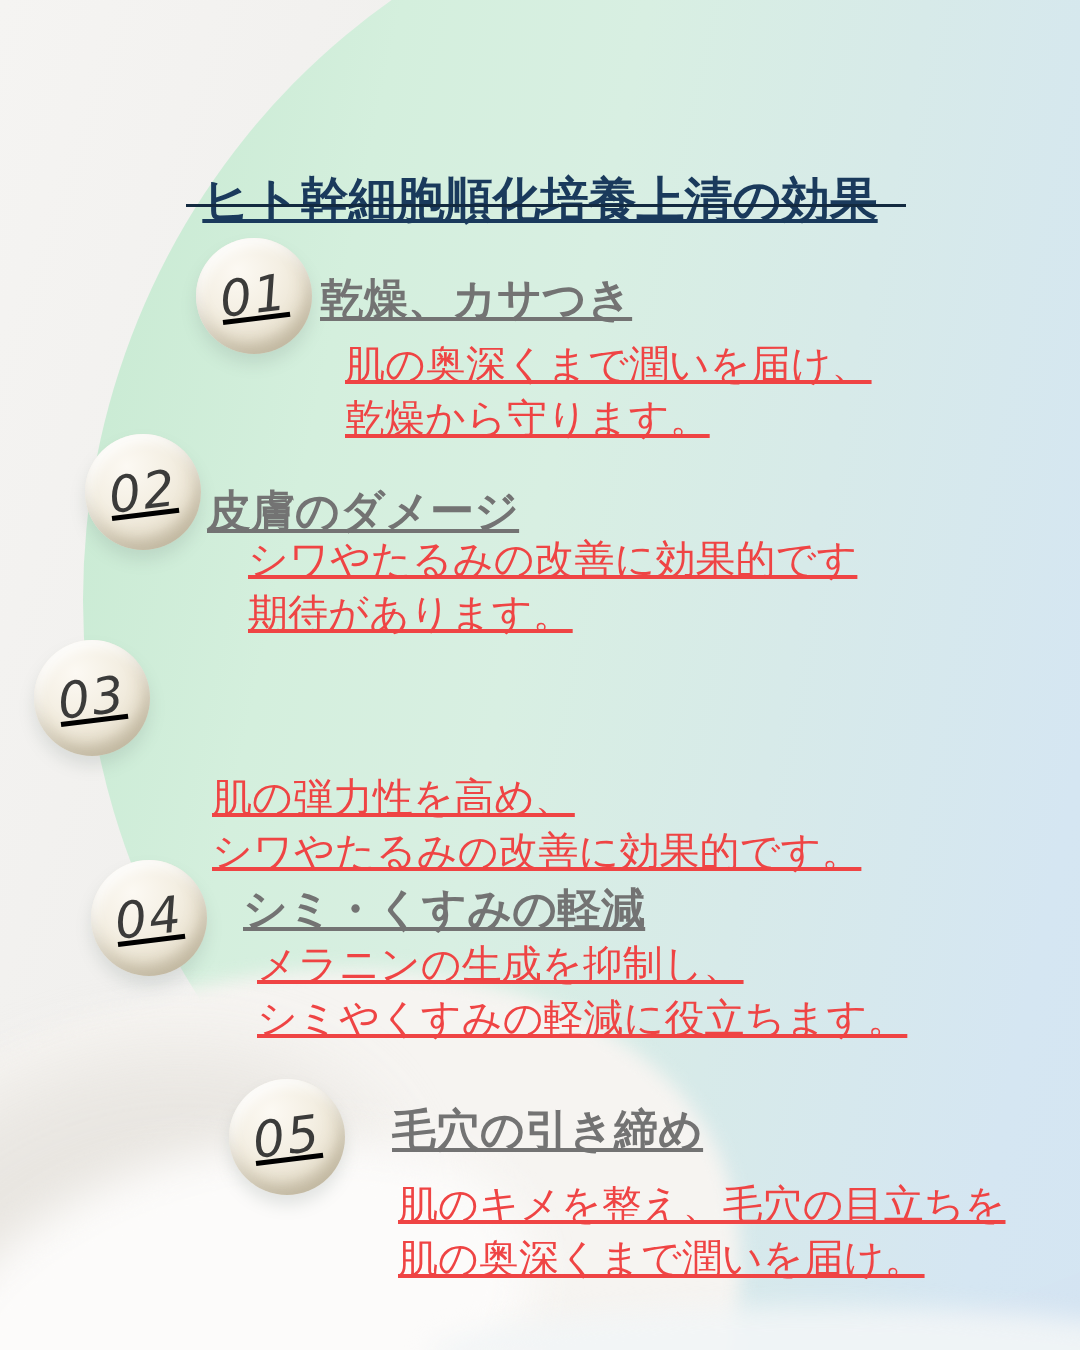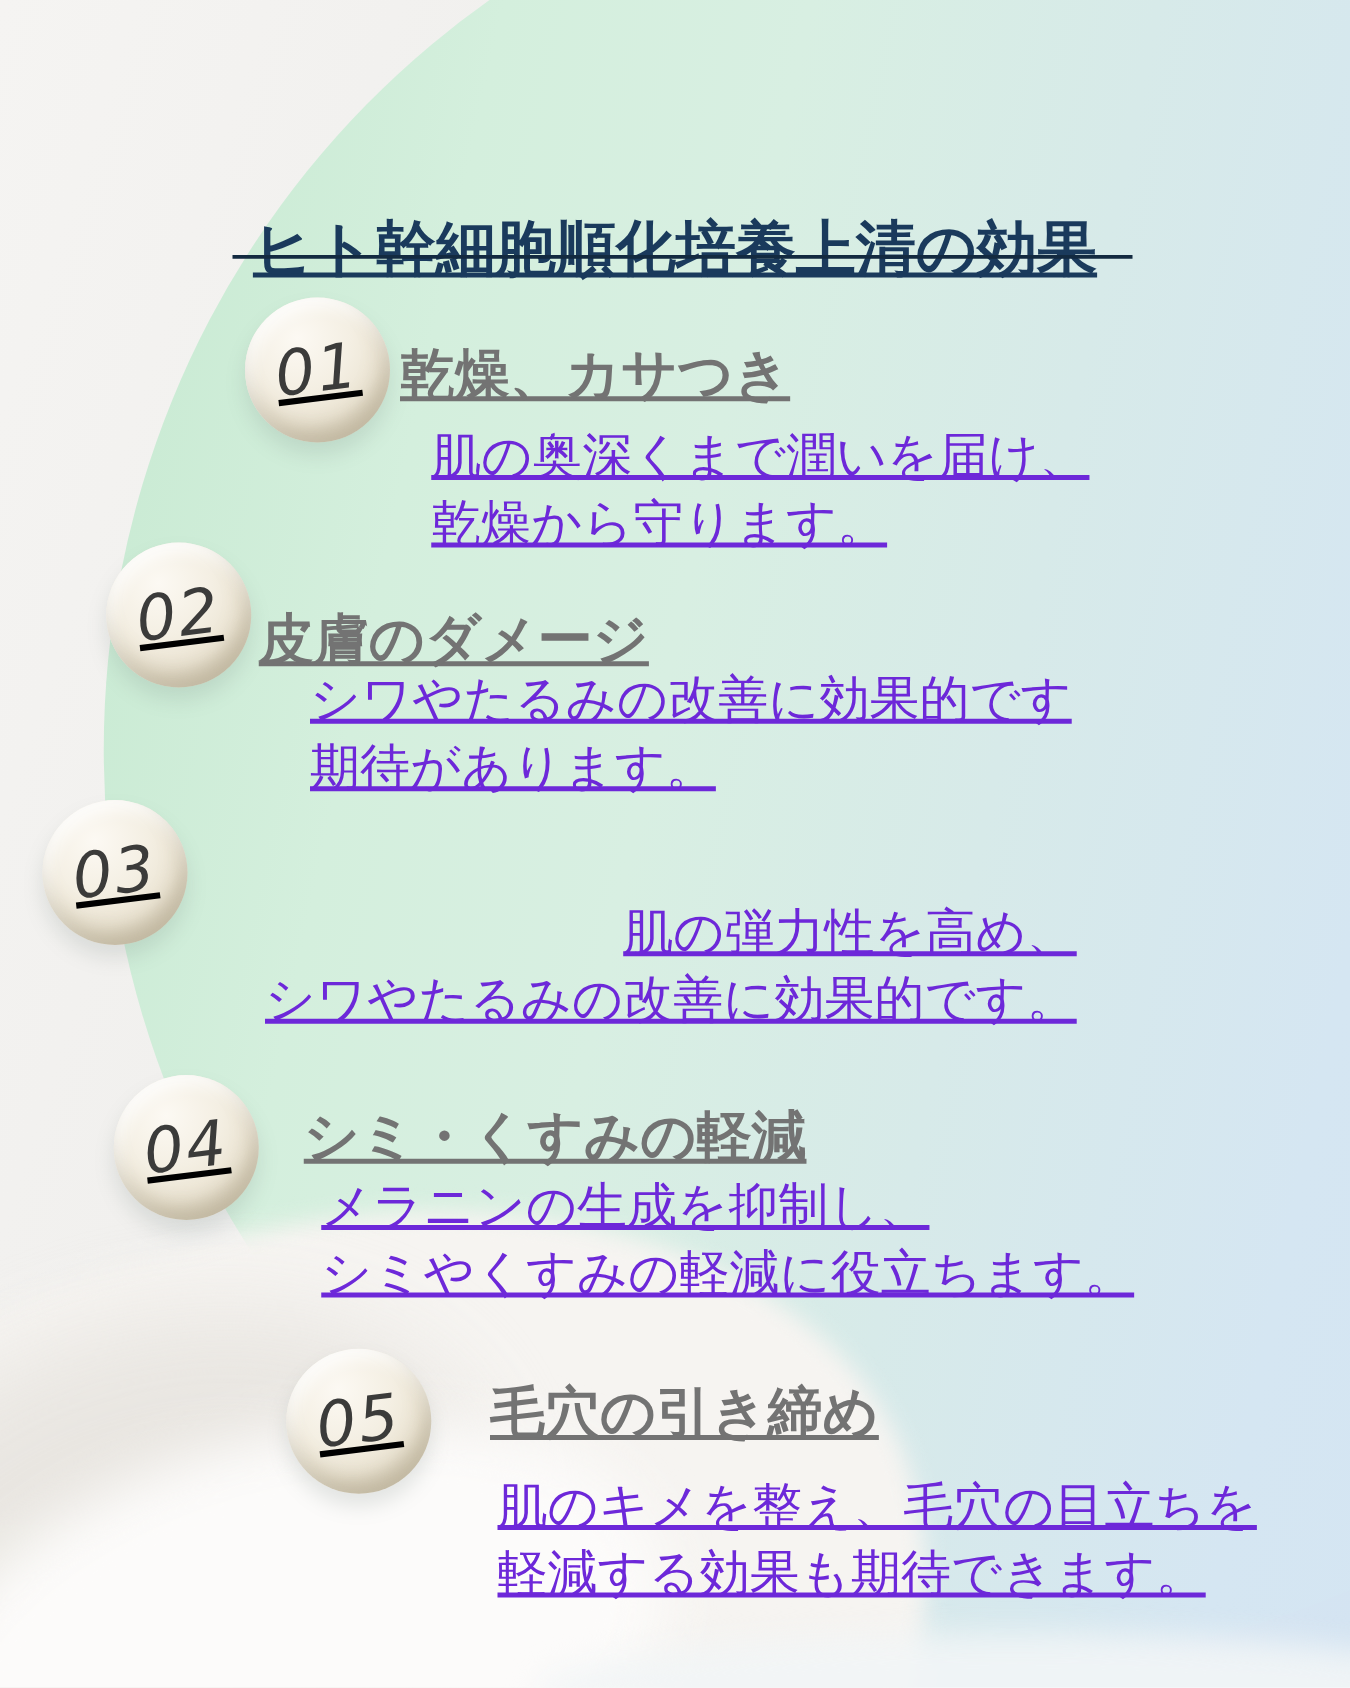--- a/index.html
+++ b/index.html
@@ -51,26 +51,26 @@
   }
   .bead .num{
     font-family:"DejaVu Sans","Liberation Sans",sans-serif;
     font-style:italic;font-weight:500;font-size:50px;color:#3b3b3a;
     transform:rotate(-7deg);letter-spacing:2px;
   }
   .item-title{
     font-size:44px;font-weight:700;color:#737373;line-height:1;white-space:nowrap;margin:0;
   }
   .item-desc{
-    font-size:40px;color:#6d28d9;line-height:54px;white-space:nowrap;margin:0;
+    font-size:40px;color:#ef4444;line-height:54px;white-space:nowrap;margin:0;
   }
   
   #bead-1{left:196px;top:238px;}  #title-1{left:320px;top:278px;} #desc-1{left:345px;top:338px;}
   #bead-2{left:85px; top:434px;}  #title-2{left:207px;top:490px;} #desc-2{left:248px;top:533px;}
-  #bead-3{left:34px; top:640px;}  #title-3{left:190px;top:678px;} #desc-3{left:212px;top:719px;text-align:right;}
+  #bead-3{left:34px; top:640px;}  #title-3{left:190px;top:678px;} #desc-3{left:212px;top:771px;}
   #bead-4{left:91px; top:860px;}  #title-4{left:223px;top:888px;margin-left:20px;} #desc-4{left:257px;top:938px;}
   #bead-5{left:229px;top:1079px;} #title-5{left:356px;top:1109px;margin-left:36px;} #desc-5{left:398px;top:1178px;}
 </style>
 </head>
 <body>
 
 <div class="canvas">
 
   <div class="bg-base"></div>
   <div class="bg-ellipse"></div>
@@ -102,15 +102,15 @@
   <div class="abs bead" id="bead-4">
     <span class="num">04</span>
   </div>
   <h2 class="abs item-title" id="title-4">シミ・くすみの軽減</h2>
   <p class="abs item-desc" id="desc-4"><span>メラニンの生成を抑制し、</span><br><span>シミやくすみの軽減に役立ちます。</span></p>
 
   <div class="abs bead" id="bead-5">
     <span class="num">05</span>
   </div>
   <h2 class="abs item-title" id="title-5">毛穴の引き締め</h2>
-  <p class="abs item-desc" id="desc-5"><span>肌のキメを整え、毛穴の目立ちを</span><br><span>軽減する効果も期待できます。</span></p>
+  <p class="abs item-desc" id="desc-5"><span>肌のキメを整え、毛穴の目立ちを</span><br><span>肌の奥深くまで潤いを届け。</span></p>
 
 </div>
 
 </body></html>

